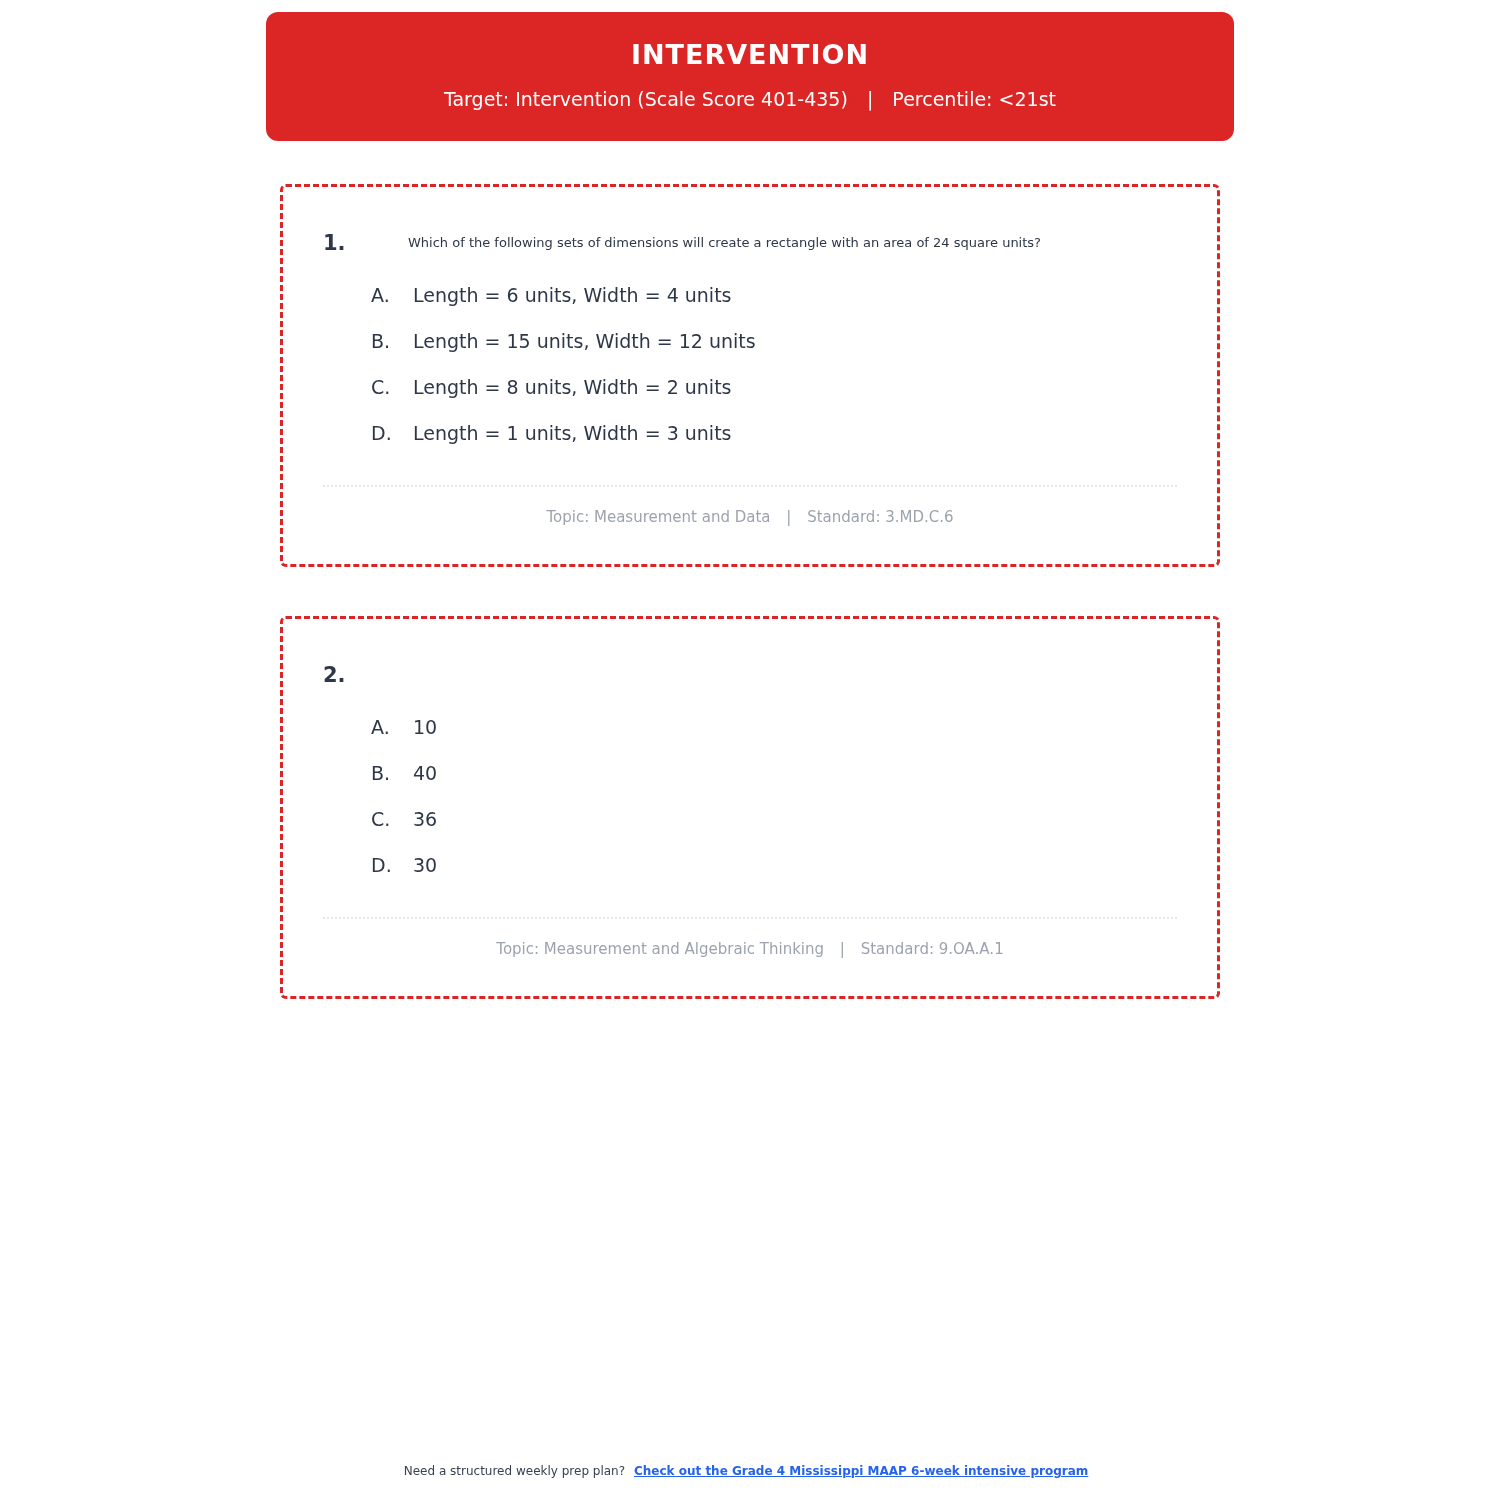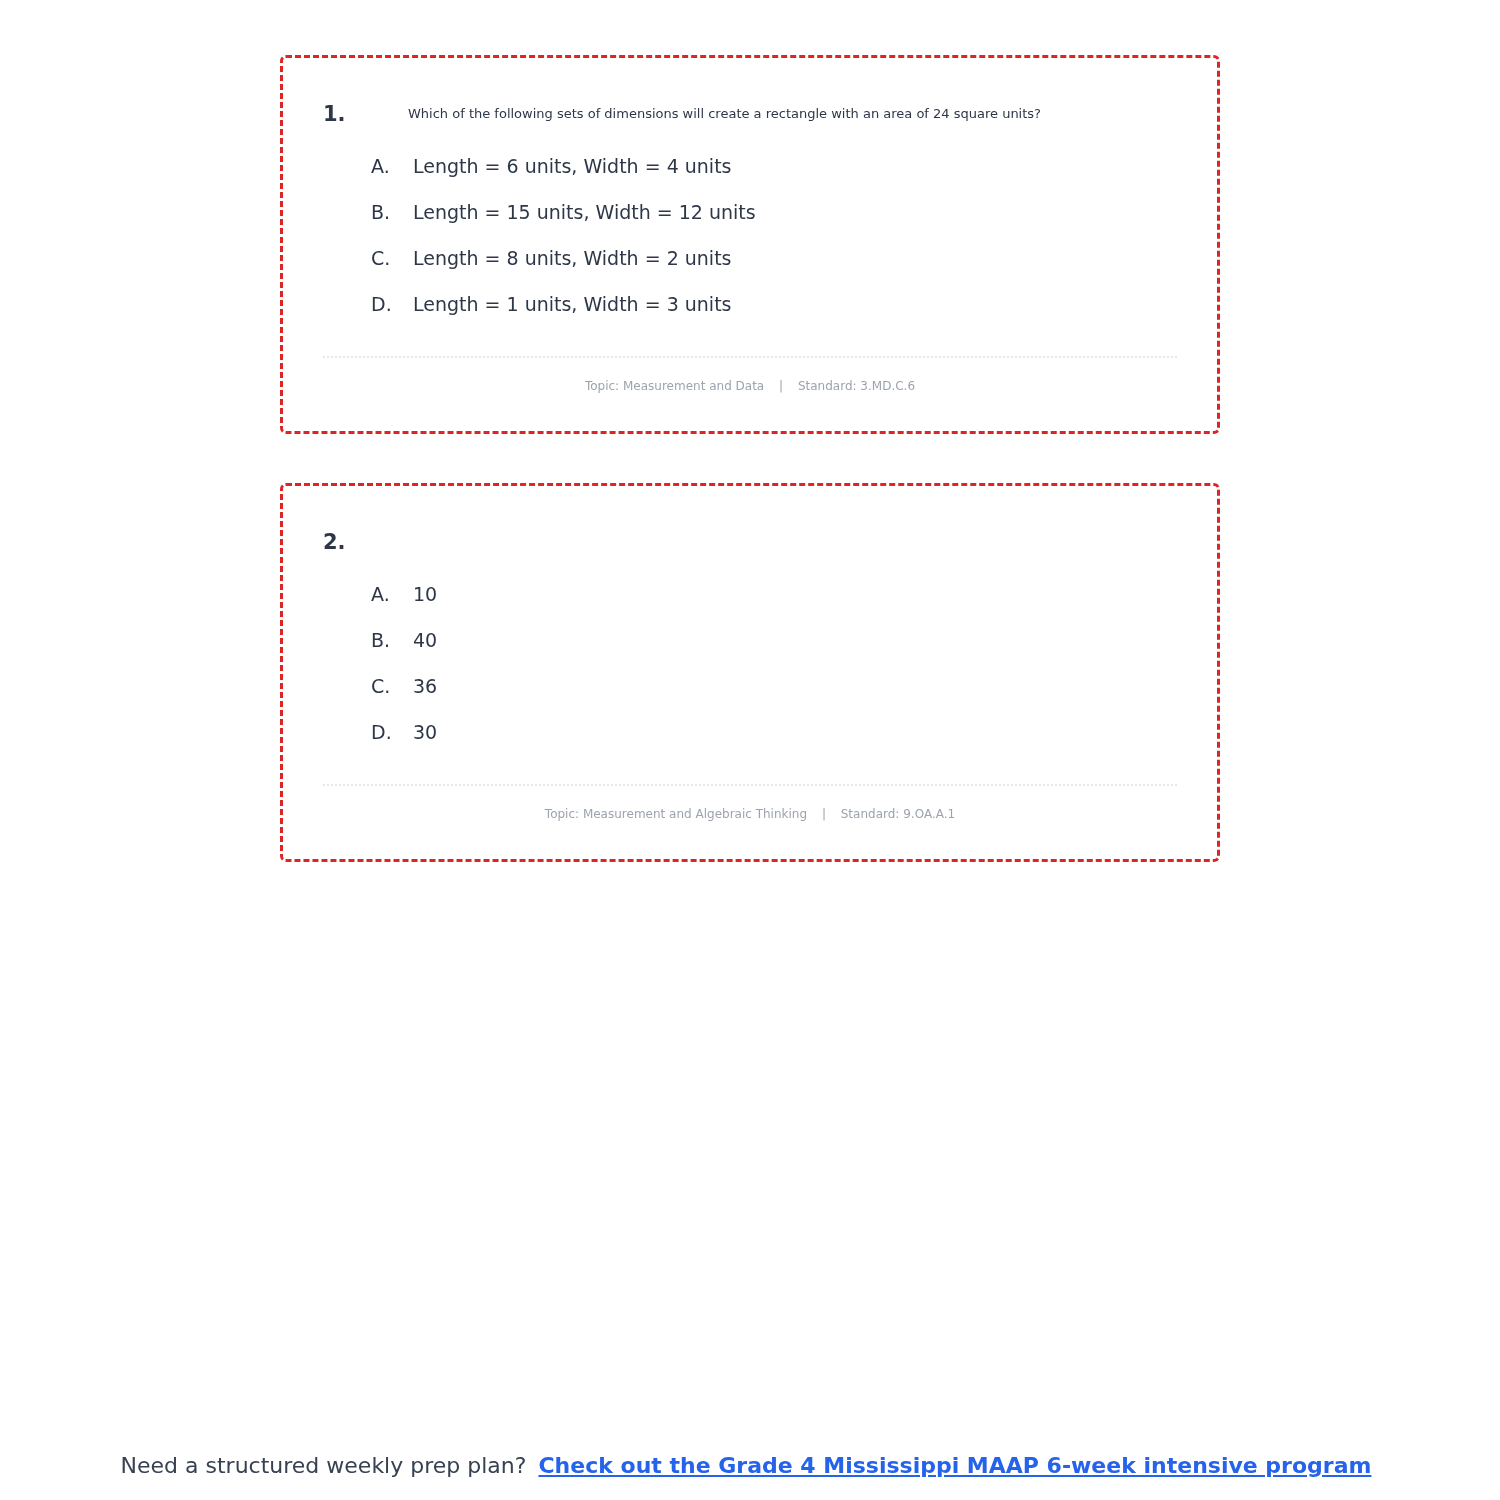--- a/index.html
+++ b/index.html
@@ -74,46 +74,54 @@
   .option-letter {
     width: 42px;
     flex: 0 0 42px;
   }
   .meta {
     margin-top: 40px;
     border-top: 2px dotted #e5e7eb;
     padding-top: 21px;
     text-align: center;
     color: #9ca3af;
-    font-size: 12px;
+    font-size: 15px;
   }
   .meta .sep { margin: 0 11px; }
   
   .footer {
     position: absolute;
     left: 0;
     right: 8px;
     bottom: 22px;
     text-align: center;
-    font-size: 22px;
+    font-size: 12px;
     color: #374151;
   }
   .footer-link {
     color: #2563eb;
     font-weight: bold;
     text-decoration: underline;
     margin-left: 5px;
     cursor: pointer;
   }
 </style>
 </head>
 <body>
 
 <div class="container">
 
+  <div class="banner">
+    <div class="banner-title">INTERVENTION</div>
+    <div class="banner-subtitle">
+      <span>Target: Intervention (Scale Score 401-435)</span>
+      <span class="sep">|</span>
+      <span>Percentile: &lt;21st</span>
+    </div>
+  </div>
 
   <div class="question-card">
     <div class="question-row">
       <div class="question-number">1.</div>
       <div class="question-text">Which of the following sets of dimensions will create a rectangle with an area of 24 square units?</div>
     </div>
     <div class="options">
       <div class="option-row">
         <span class="option-letter">A.</span>
         <span class="option-text">Length = 6 units, Width = 4 units</span>

